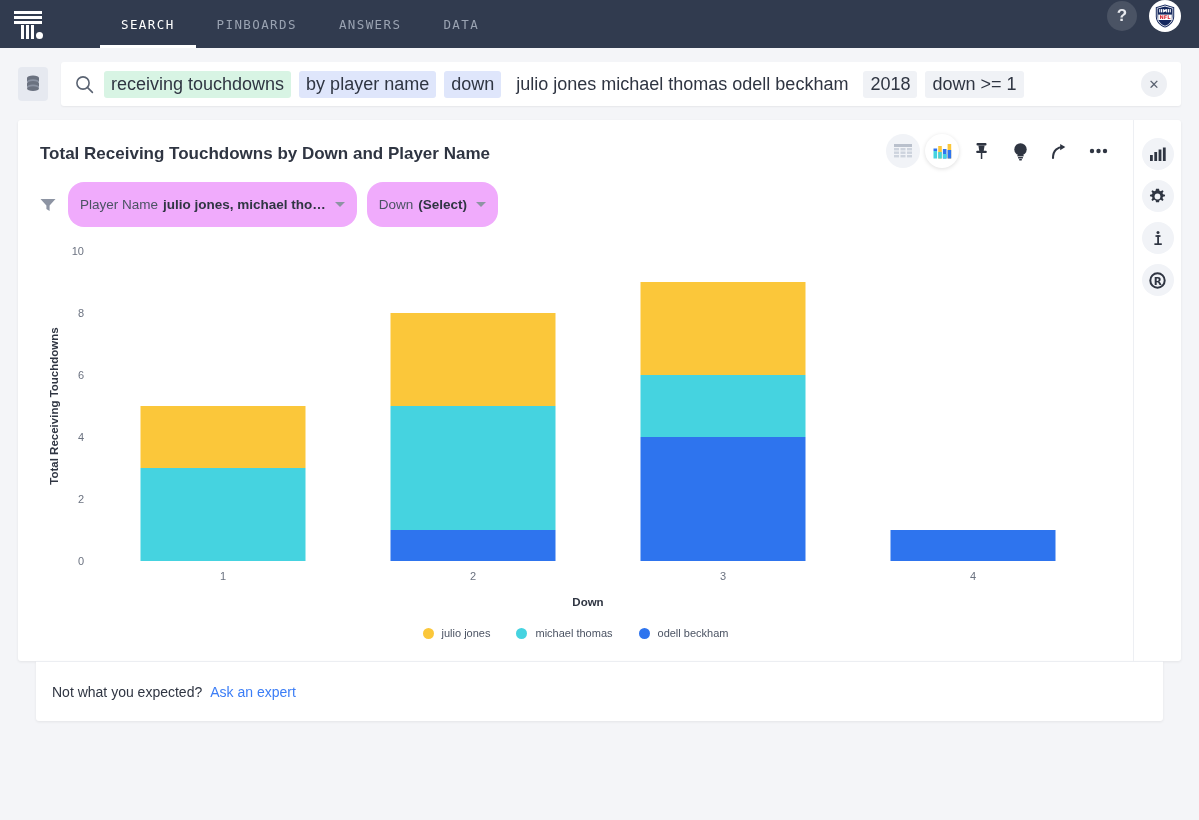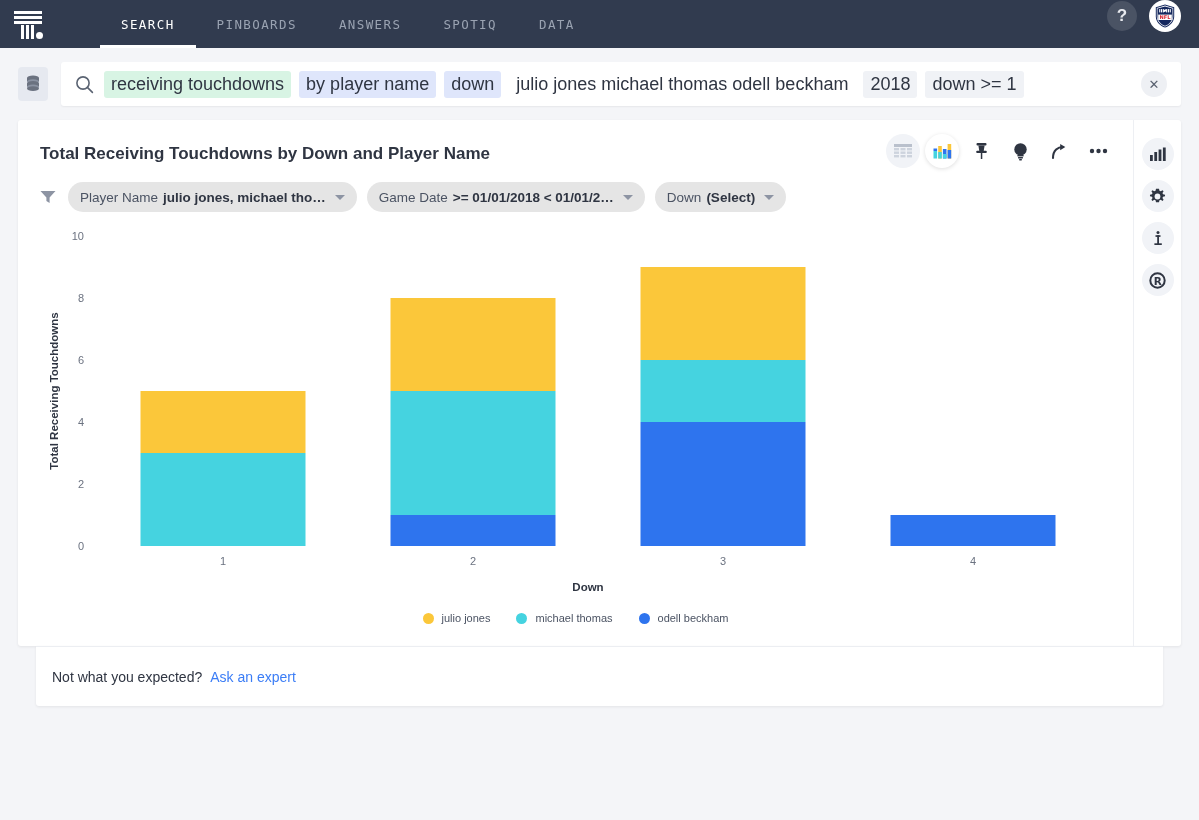--- a/index.html
+++ b/index.html
@@ -130,23 +130,23 @@
   }
   .tool.tbl { background: #f1f3f7; }
   .tool.chart-act { background: #ffffff; box-shadow: 0 1px 4px rgba(0,0,0,0.13); }
 
   .chips-row {
     display: flex; align-items: center; gap: 10px;
     padding: 18px 22px 0 22px;
   }
   .filter-icon { margin-right: 2px; }
   .chip {
-    background: #e5e5e5;
+    background: #f0abfc;
     border-radius: 16px;
-    height: 30px;
+    height: 45px;
     display: flex; align-items: center;
     padding: 0 12px;
     font-size: 13.5px;
     color: #4b5363;
     cursor: pointer;
     white-space: nowrap;
   }
   .chip b { color: #2f3542; margin-left: 5px; font-weight: bold; }
   .chip .caret {
     margin-left: 9px;
@@ -216,23 +216,20 @@
   </div>
   <div class="nav-items">
     <div class="nav-item active">
         <span>SEARCH</span>
       </div>
     <div class="nav-item">
         <span>PINBOARDS</span>
       </div>
     <div class="nav-item">
         <span>ANSWERS</span>
-      </div>
-    <div class="nav-item">
-        <span>SPOTIQ</span>
       </div>
     <div class="nav-item">
         <span>DATA</span>
       </div>
   </div>
   <div class="nav-right">
     <div class="help-btn">
         <span>?</span>
       </div>
     <div class="nfl-logo">
@@ -352,25 +349,20 @@
         </div>
       </div>
 
       <div class="chips-row">
         <svg class="filter-icon" width="16" height="14" viewBox="0 0 16 14">
           <path d="M0.5 1 H15.5 L9.6 7.4 V13 L6.4 11 V7.4 Z" fill="#8d94a3"></path>
         </svg>
         <div class="chip">
           <span>Player Name</span>
           <b>julio jones, michael tho…</b>
-          <span class="caret"></span>
-        </div>
-        <div class="chip">
-          <span>Game Date</span>
-          <b>&gt;= 01/01/2018 &lt; 01/01/2…</b>
           <span class="caret"></span>
         </div>
         <div class="chip">
           <span>Down</span>
           <b>(Select)</b>
           <span class="caret"></span>
         </div>
       </div>
 
       <div class="chart-wrap">

